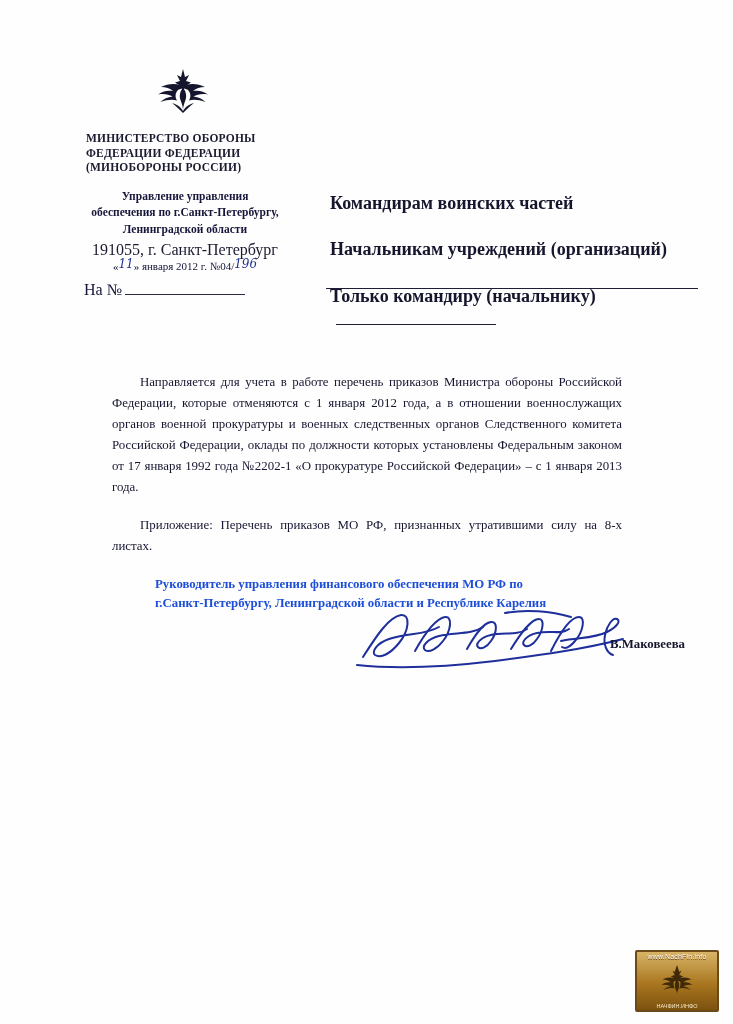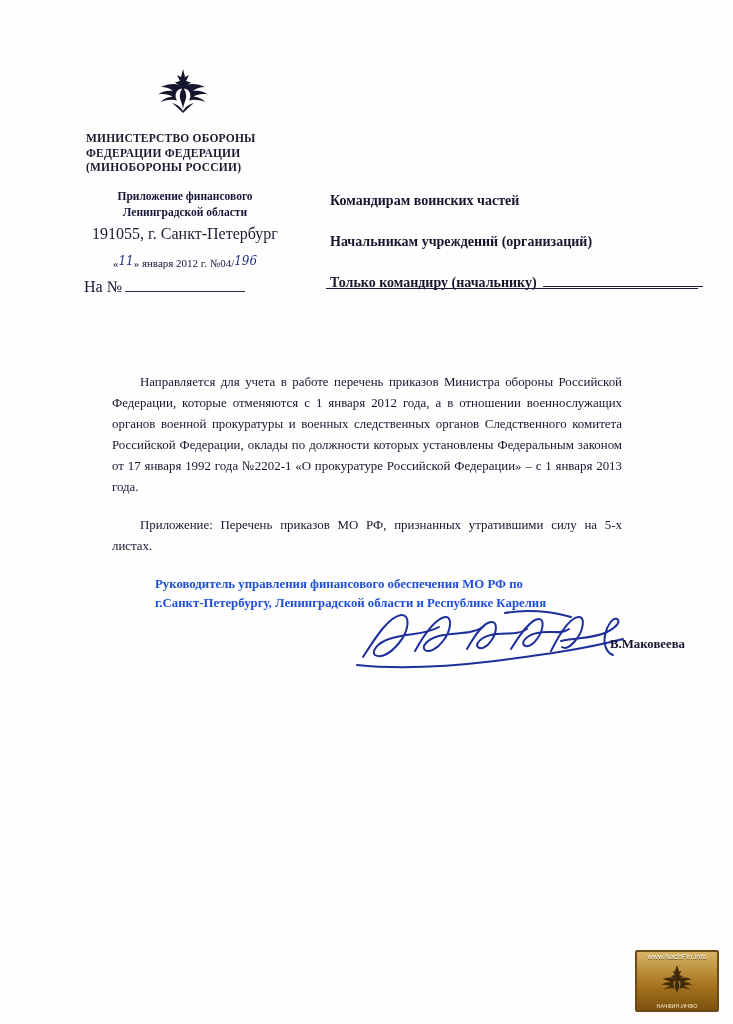--- a/index.html
+++ b/index.html
@@ -55,21 +55,20 @@
     text-align: center;
     color: #16163a;
   }
   .lh-address {
     margin-top: 4px;
     font-size: 16px;
     text-align: center;
     color: #1b1b30;
   }
   .lh-dateline {
-    margin-top: 13px;
     font-size: 11px;
     text-align: center;
     position: relative;
     color: #16163a;
   }
   .handwrite {
     font-family: "DejaVu Serif", serif;
     font-style: italic;
     color: #20338c;
     font-size: 12px;
@@ -89,21 +88,21 @@
     margin-left: 3px;
     height: 9px;
   }
 
   
   .addressee {
     position: absolute;
     left: 330px;
     top: 192px;
     width: 375px;
-    font-size: 14px;
+    font-size: 18px;
     font-weight: bold;
     color: #15152e;
     line-height: 1.3;
   }
   .addressee .ln { margin-bottom: 23px; }
   .addressee .ln:last-child { margin-bottom: 0; }
   .fill-line {
     display: inline-block;
     border-bottom: 1.2px solid #1d1d35;
     height: 12px;
@@ -230,21 +229,22 @@
   </div>
 
   <div class="letterhead">
     <div class="lh-ministry">
       <div>МИНИСТЕРСТВО ОБОРОНЫ</div>
       <div>ФЕДЕРАЦИИ ФЕДЕРАЦИИ</div>
       <div>(МИНОБОРОНЫ РОССИИ)</div>
     </div>
 
     <div class="lh-dept">
-      <div>Приложение финансового</div>
+      <div>Управление управления</div>
+      <div>обеспечения по г.Санкт-Петербургу,</div>
       <div>Ленинградской области</div>
     </div>
 
     <div class="lh-address">191055, г. Санкт-Петербург</div>
 
     <div class="lh-dateline">
       <span>«</span><span class="handwrite">11</span><span>» января 2012 г. №04/</span><span class="handwrite">196</span>
     </div>
 
     <div class="lh-refline">
@@ -256,21 +256,21 @@
     <div class="ln">Командирам воинских частей</div>
     <div class="ln">Начальникам учреждений (организаций)</div>
     <div class="ln">
       <span>Только командиру (начальнику)</span><span class="fill-line"></span>
     </div>
   </div>
   <div class="long-rule"></div>
 
   <div class="body-text">
     <p class="indent">Направляется для учета в работе перечень приказов Министра обороны Российской Федерации, которые отменяются с 1 января 2012 года, а в отношении военнослужащих органов военной прокуратуры и военных следственных органов Следственного комитета Российской Федерации, оклады по должности которых установлены Федеральным законом от 17 января 1992 года №2202-1 «О прокуратуре Российской Федерации» – с 1 января 2013 года.</p>
-    <p class="indent">Приложение: Перечень приказов МО РФ, признанных утратившими силу на 5-х листах.</p>
+    <p class="indent">Приложение: Перечень приказов МО РФ, признанных утратившими силу на 8-х листах.</p>
   </div>
 
   <div class="sign-block">
     <div class="sign-title">
       <div>Руководитель управления финансового обеспечения МО РФ по</div>
       <div>г.Санкт-Петербургу, Ленинградской области и Республике Карелия</div>
     </div>
 
     <div class="signature-svg">
       <svg viewBox="0 0 290 70" width="290" height="70" xmlns="http://www.w3.org/2000/svg">

